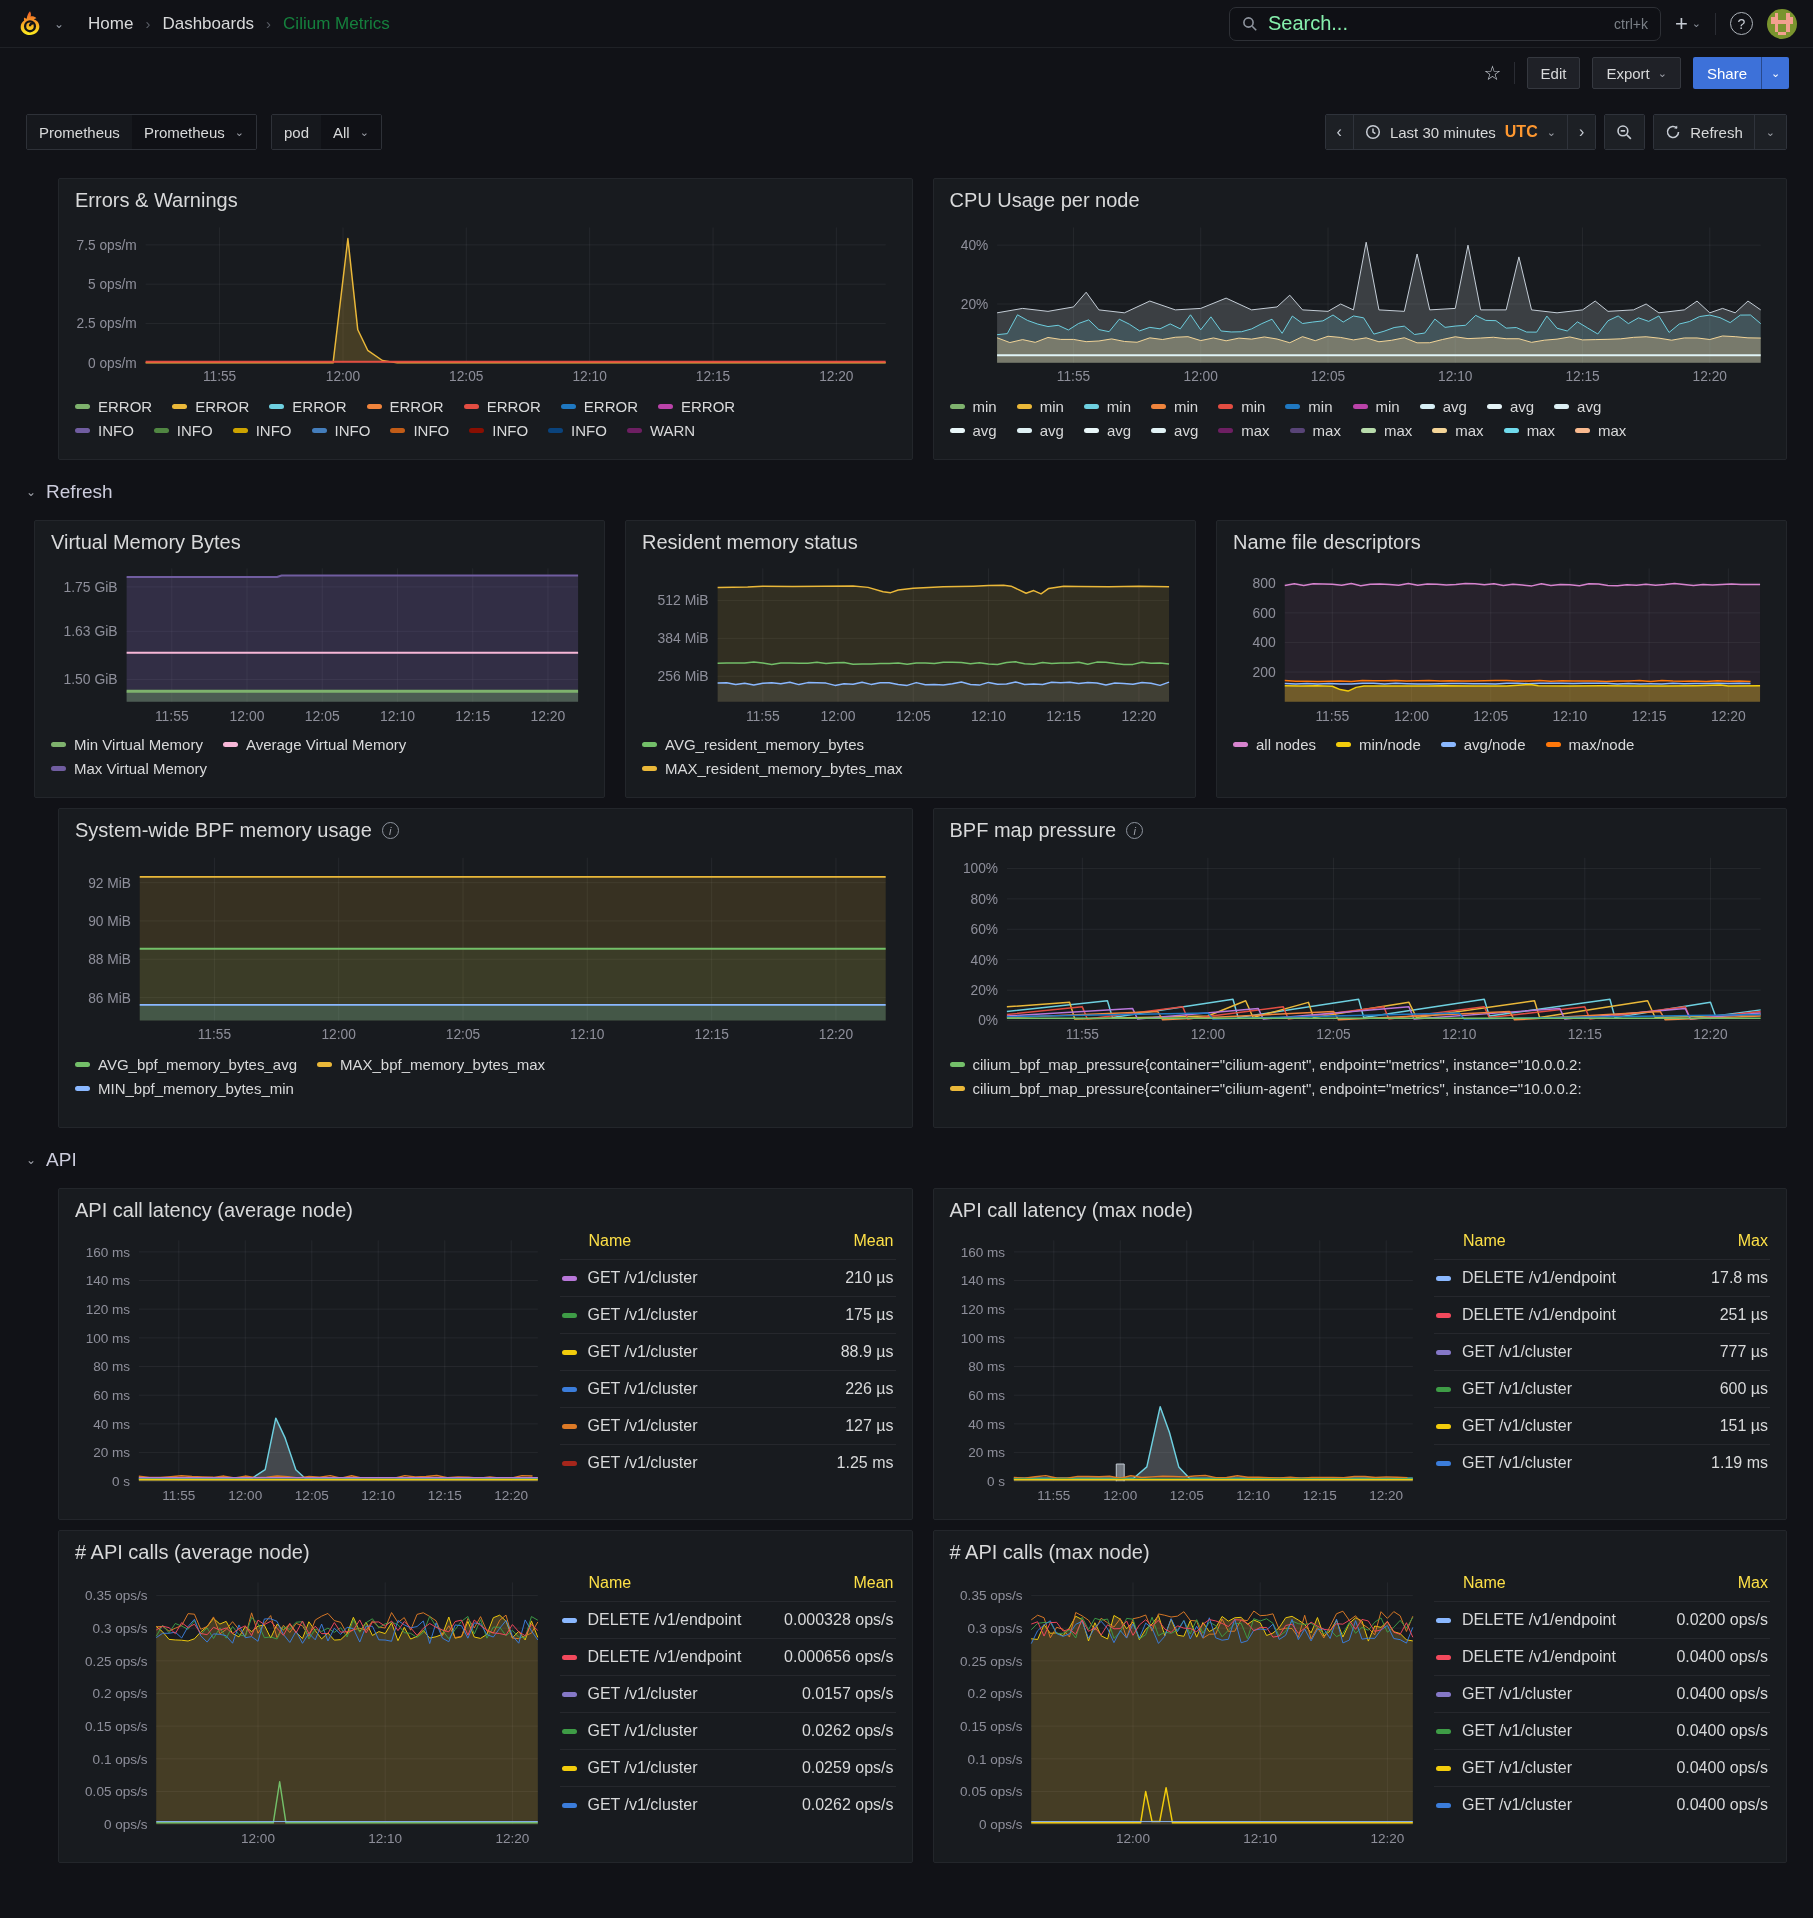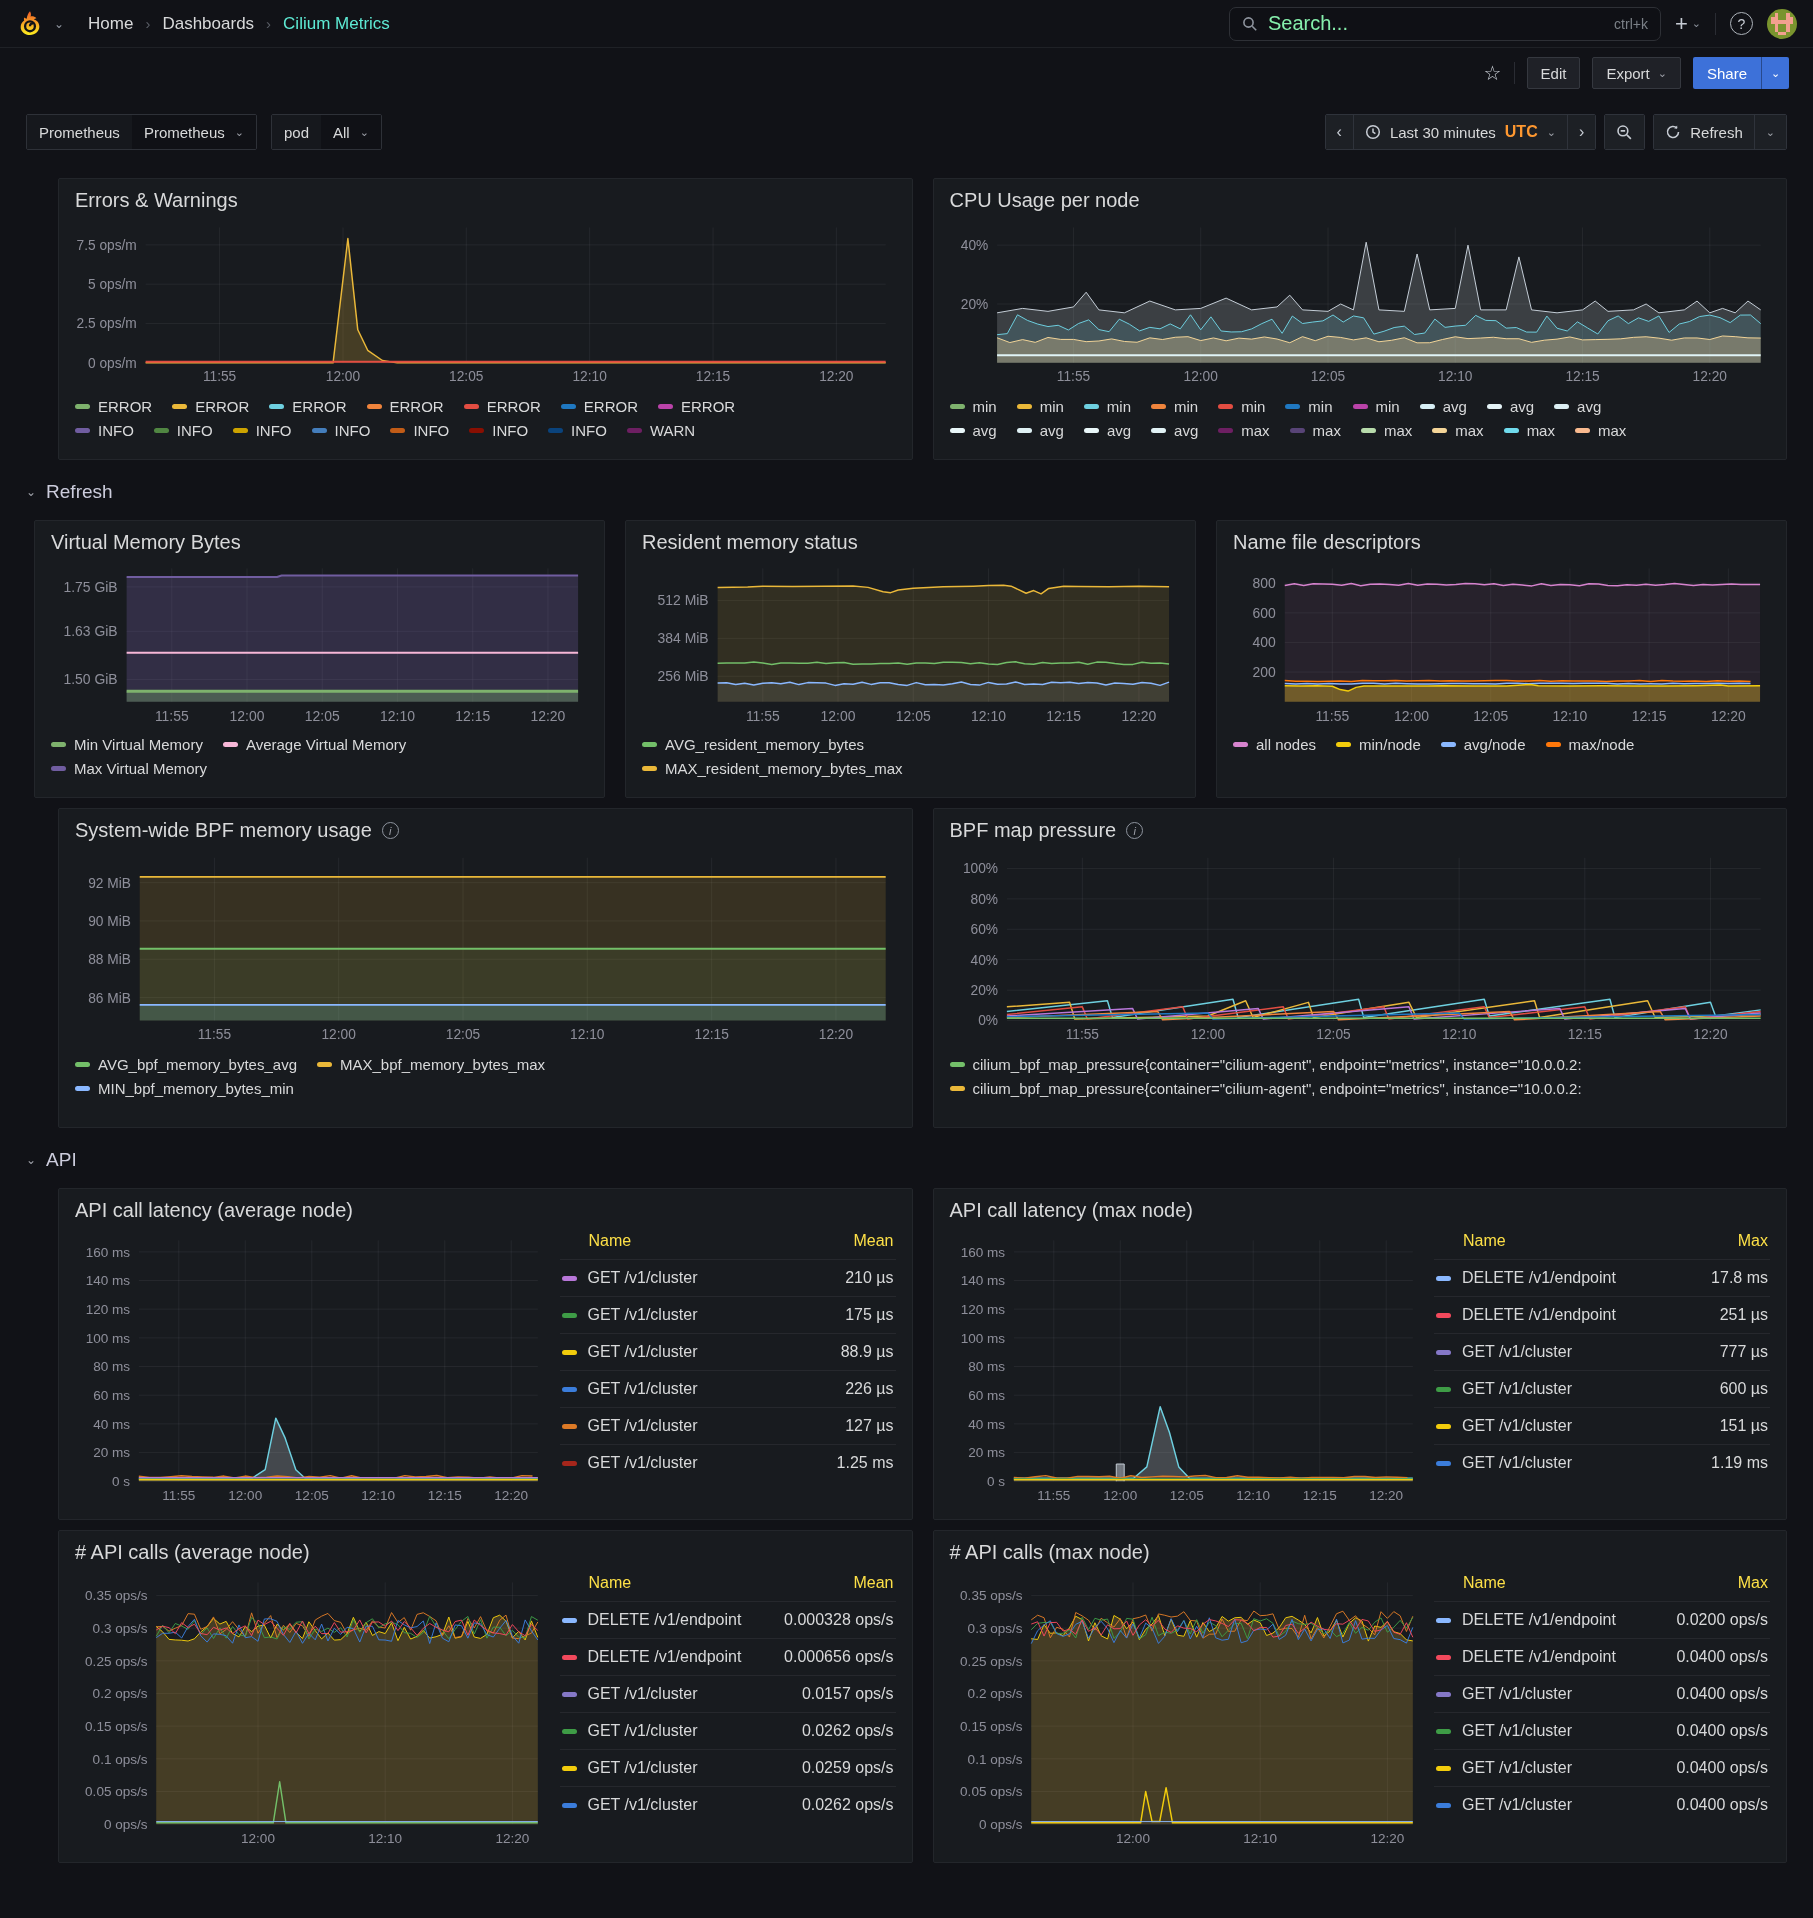--- a/index.html
+++ b/index.html
@@ -14,21 +14,21 @@
   
   .topnav{height:48px;display:flex;align-items:center;justify-content:space-between;
     padding:0 16px;border-bottom:1px solid #1f2126;}
   .nav-left{display:flex;align-items:center;gap:10px;}
   .logo{width:28px;height:28px;display:inline-flex;}
   .logo svg{width:28px;height:28px;}
   .logo-caret{color:#8e949e;font-size:12px;margin-right:14px;cursor:pointer;}
   .breadcrumb{display:flex;align-items:center;gap:12px;font-size:17px;}
   .breadcrumb a{color:#d8d9da;text-decoration:none;cursor:pointer;font-weight:500;}
   .breadcrumb .sep{color:#5a5e66;font-size:15px;}
-  .crumb-current{color:#5eead4;}
+  .crumb-current{color:#15803d;}
   .nav-right{display:flex;align-items:center;gap:14px;}
   .searchbox{width:432px;height:34px;background:#0f1015;border:1px solid #2e3036;border-radius:7px;
     display:flex;align-items:center;gap:10px;padding:0 12px;cursor:text;}
   .searchbox svg{flex:none;}
   .search-ph{color:#86efac;flex:1;font-size:20px;}
   .search-kbd{color:#7b8087;font-size:14px;}
   .nav-iconbtn{display:flex;align-items:center;gap:4px;color:#c7ccd4;cursor:pointer;}
   .nav-iconbtn .plus{font-size:22px;line-height:1;}
   .nav-iconbtn .caret{font-size:11px;color:#8e949e;}
   .vdiv{width:1px;height:22px;background:#2a2c33;}

